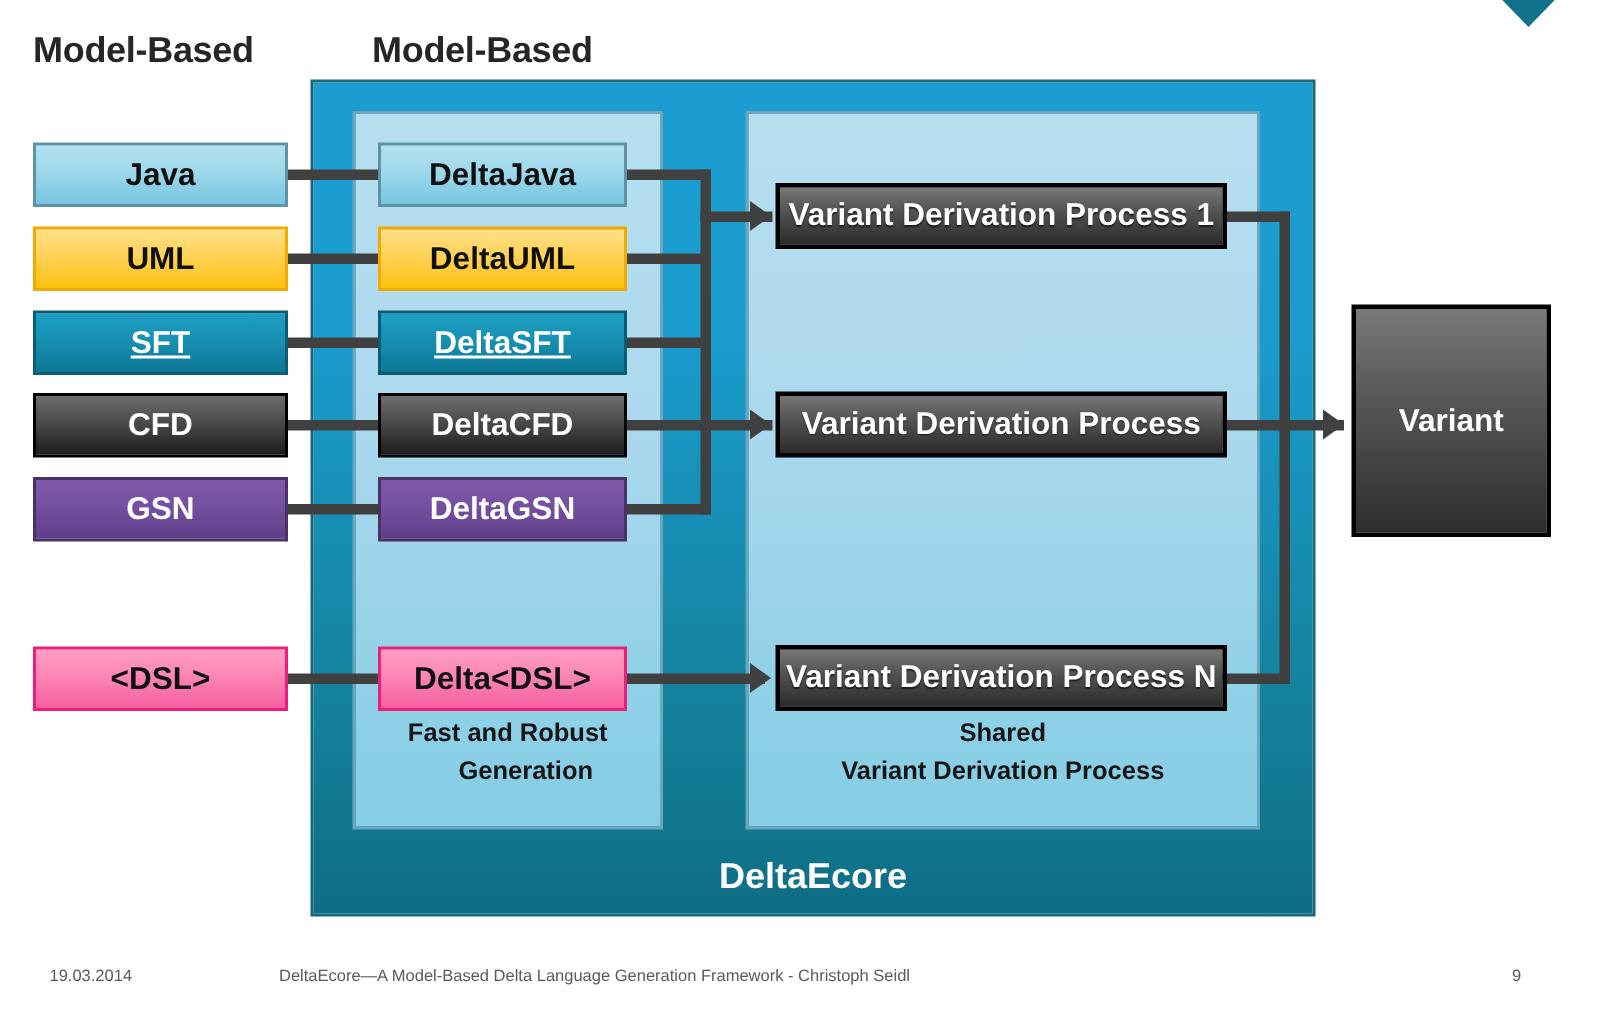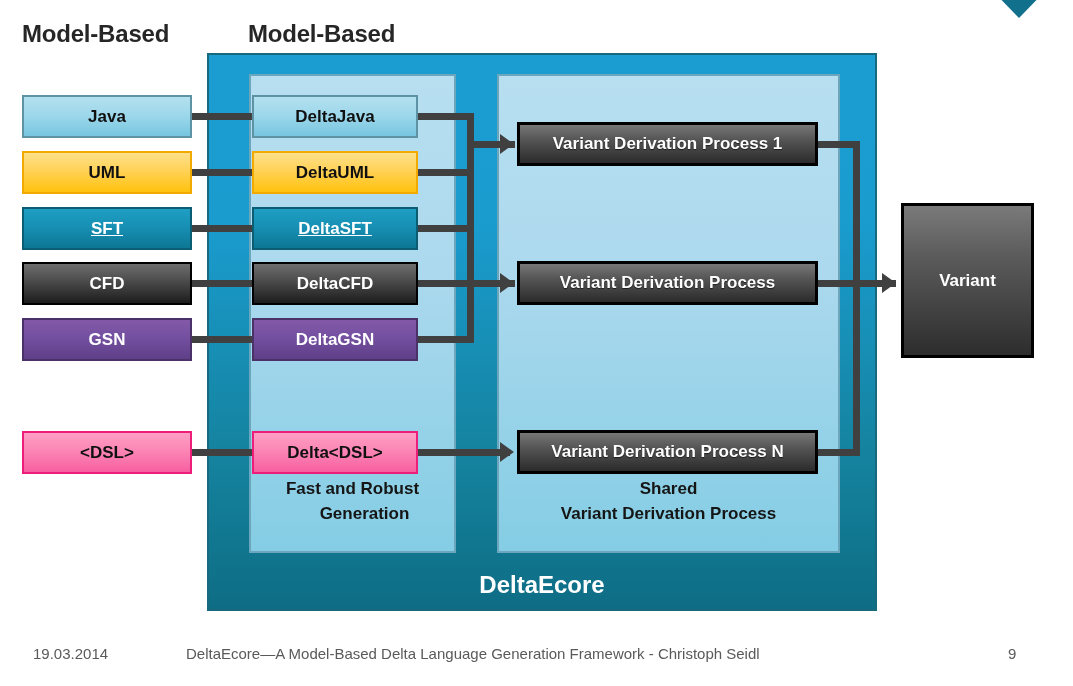--- a/index.html
+++ b/index.html
@@ -35,32 +35,32 @@
     font-size:24px;font-weight:bold;color:#ffffff;
   }
 
   
   .inner-panel{
     position:absolute;
     background:linear-gradient(180deg,#b7dff0 0%,#add9ee 40%,#84cde4 100%);
     border:2px solid #6ba6bd;
     box-sizing:border-box;
   }
-  #panel-generation{left:249px;top:74px;width:207px;height:479px;}
+  #panel-generation{left:235px;top:74px;width:207px;height:479px;}
   #panel-shared{left:497px;top:74px;width:343px;height:479px;}
   .panel-caption{
     position:absolute;left:0;right:0;text-align:center;
     font-size:17px;font-weight:bold;color:#151515;line-height:25px;
   }
 
   
   .node{
     position:absolute;box-sizing:border-box;
     display:flex;align-items:center;justify-content:center;
-    font-size:17px;font-weight:bold;text-align:center;
+    font-size:21px;font-weight:bold;text-align:center;
     z-index:6;
   }
 
   .sk-java{background:linear-gradient(180deg,#b3e0ef 0%,#9ed8eb 45%,#77c6e0 100%);
            border:2px solid #5e93a6;color:#101010;}
   .sk-uml {background:linear-gradient(180deg,#ffe08a 0%,#ffd257 45%,#ffc20e 100%);
            border:2px solid #f2a900;color:#101010;}
   .sk-sft {background:linear-gradient(180deg,#1f9ec4 0%,#1790b4 45%,#0d7794 100%);
            border:2px solid #0b5d74;color:#ffffff;text-decoration:underline;}
   .sk-cfd {background:linear-gradient(180deg,#6e6e6e 0%,#4a4a4a 45%,#1d1d1d 100%);
@@ -81,21 +81,21 @@
   .wire-v{width:7px;}
   .arrow{
     position:absolute;width:0;height:0;z-index:4;
     border-top:10px solid transparent;border-bottom:10px solid transparent;
     border-left:14px solid #404040;
   }
 
   
   .footer{
     position:absolute;left:0;top:645px;width:1073px;height:35px;
-    font-size:15px;color:#5a5a5a;
+    font-size:11px;color:#5a5a5a;
   }
   .footer-date{position:absolute;left:33px;top:0;}
   .footer-title{position:absolute;left:186px;top:0;white-space:nowrap;}
   .footer-page{position:absolute;left:1008px;top:0;}
 </style>
 </head>
 <body>
 
 <div id="stage">
 

